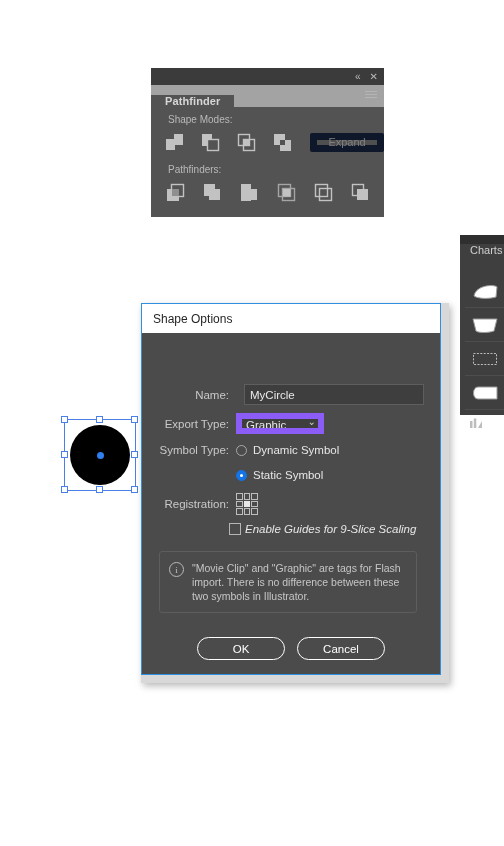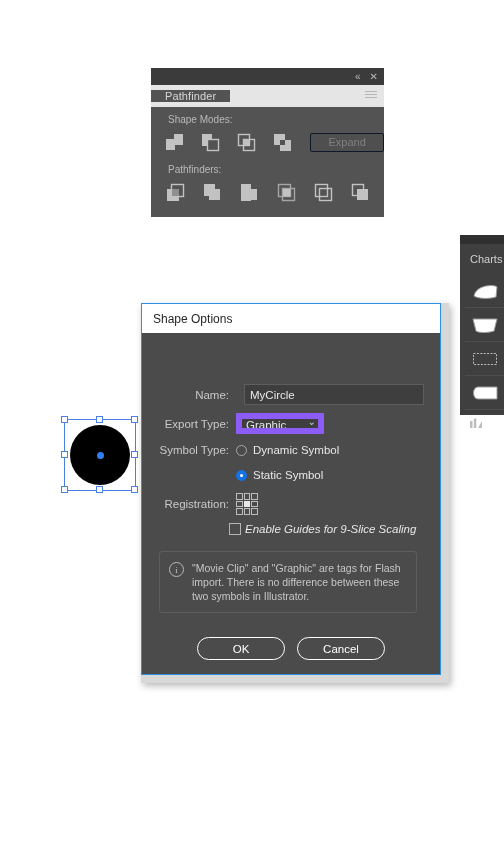--- a/index.html
+++ b/index.html
@@ -88,24 +88,25 @@
   }
   .pf-titlebar .tb-icon {
     color: #b8b8b8;
     font-size: 10px;
     line-height: 1;
     cursor: pointer;
     user-select: none;
   }
   #pathfinder-panel .pf-tabrow {
     height: 22px;
-    background: #e5e5e5;
-    display: flex;
-    align-items: center;
+    background: #a3a3a3;
+    display: flex;
+    align-items: flex-end;
     position: relative;
+    font-weight: bold;
   }
   #pathfinder-panel .pf-tab {
     background: #535353;
     color: #d6d6d6;
     font-size: 11px;
     padding: 0 14px;
     display: flex;
     align-items: center;
     letter-spacing: .1px;
   }
@@ -144,21 +145,21 @@
     height: 24px;
     display: flex;
     align-items: center;
     justify-content: center;
     cursor: pointer;
   }
   .pf-expand {
     margin-left: 10px;
     width: 76px;
     height: 19px;
-    border: 1px solid #0f172a;
+    border: 7px solid #0f172a;
     border-radius: 2px;
     background: #4f4f4f;
     color: #808080;
     font-size: 11px;
     display: flex;
     align-items: center;
     justify-content: center;
     box-sizing: border-box;
   }
   .pf-row-2 .pf-btn { width: 37px; }
@@ -172,21 +173,20 @@
     height: 180px;
     background: #3f3f3f;
   }
   #charts-panel .ch-topstrip {
     height: 9px;
     background: #2f2f2f;
   }
   #charts-panel .ch-tab {
     height: 30px;
     display: flex;
-    align-items: center;
     padding-left: 10px;
     color: #cfcfcf;
     font-size: 11px;
     background: #3f3f3f;
   }
   #charts-panel .ch-list {
     background: #3f3f3f;
     padding-left: 5px;
   }
   #charts-panel .ch-item {

